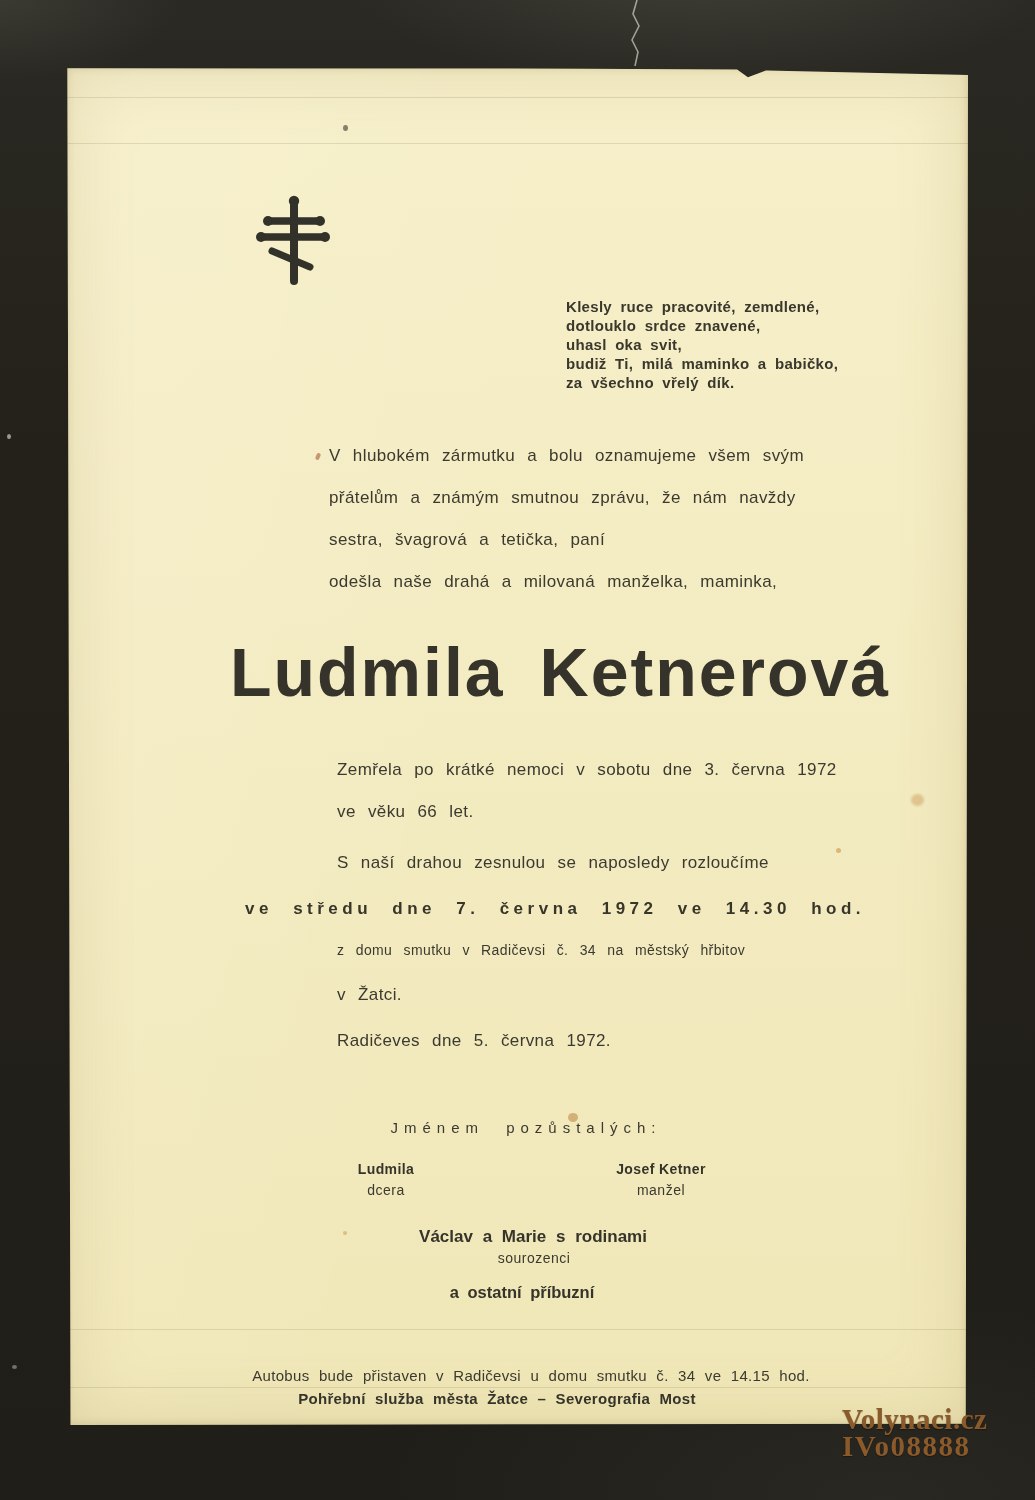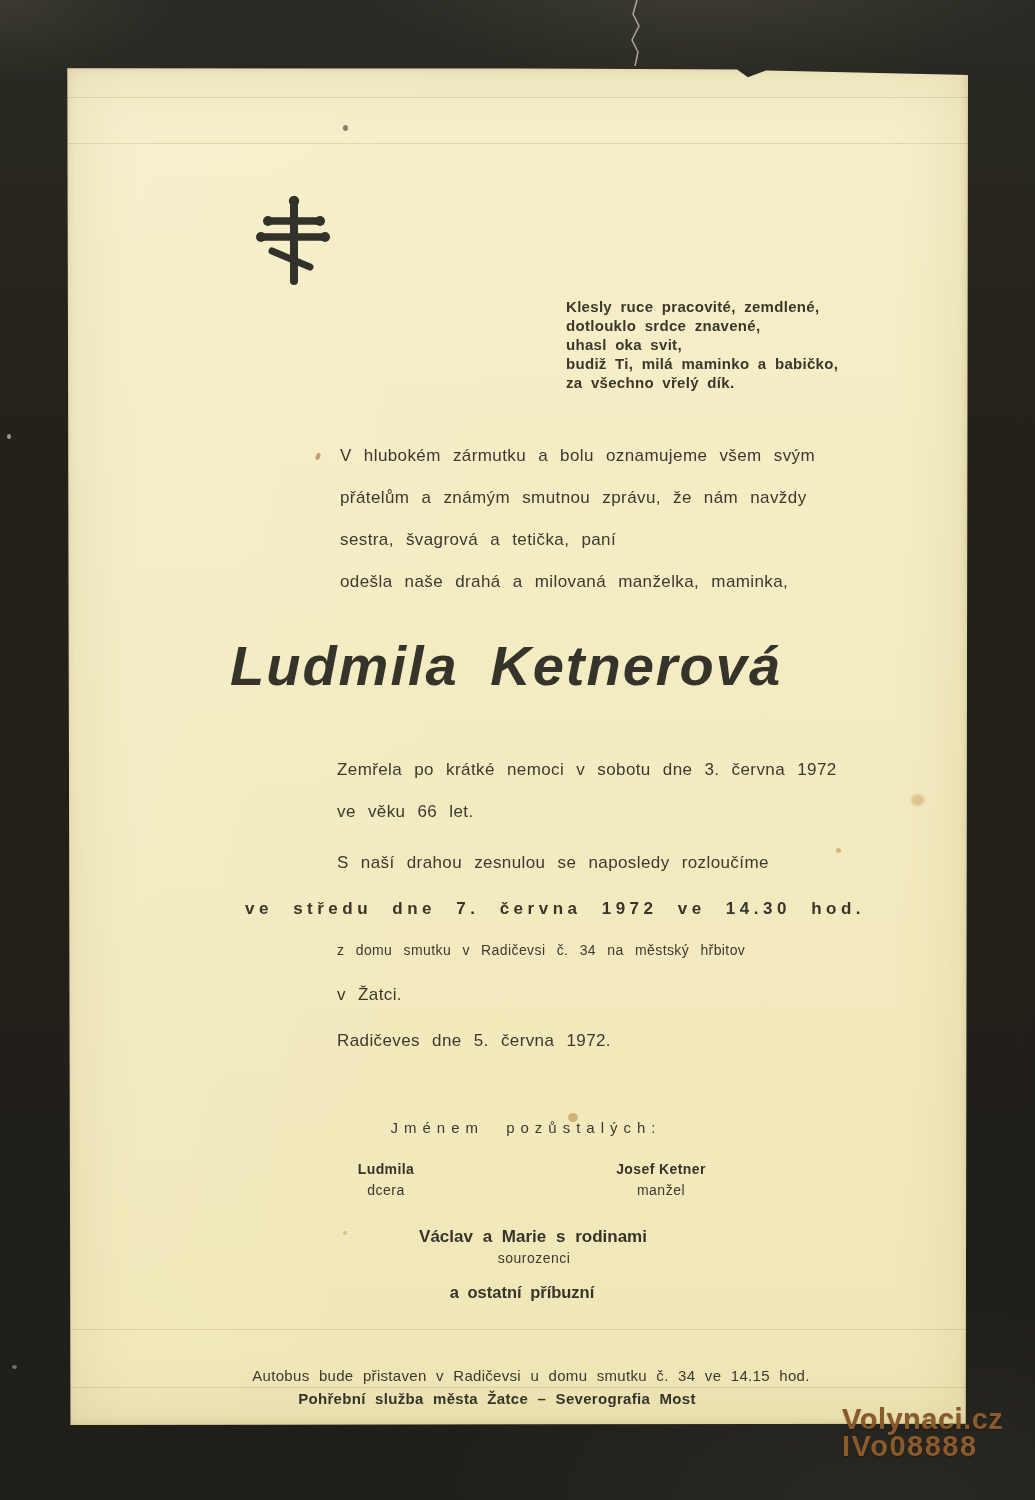--- a/index.html
+++ b/index.html
@@ -23,23 +23,23 @@
     color:#3c3a2f;
   }
   .crease{position:absolute;left:0;right:0;height:1px;background:rgba(110,95,45,.16);}
   .speck{position:absolute;border-radius:50%;}
   .block{position:absolute;white-space:nowrap;}
   .centered{left:0;right:0;text-align:center;}
   .lines span{display:block;}
   
   .epigraph{left:456px;top:230px;font-size:15px;line-height:19px;font-weight:700;
     letter-spacing:.3px;word-spacing:4px;color:#3a382d;margin-left:44px;}
-  .announce{left:274px;top:368px;font-size:17px;line-height:42px;word-spacing:7px;letter-spacing:.4px;}
-  .deceased-name{left:164px;top:566px;font-size:56px;font-weight:700;letter-spacing:2px;
-    word-spacing:14px;color:#35332a;font-style:italic;}
+  .announce{left:263px;top:368px;font-size:17px;line-height:42px;word-spacing:7px;letter-spacing:.4px;}
+  .deceased-name{left:164px;top:566px;font-size:68px;font-weight:700;letter-spacing:2px;
+    word-spacing:14px;color:#35332a;}
   .death{left:271px;top:682px;font-size:17px;line-height:42px;word-spacing:7px;letter-spacing:.4px;}
   .fw1{left:271px;top:786px;font-size:17px;word-spacing:7px;letter-spacing:.4px;}
   .fw-highlight{left:179px;top:832px;font-size:17px;font-weight:700;letter-spacing:4.5px;word-spacing:11px;color:#383629;}
   .fw3{left:271px;top:875px;font-size:14px;word-spacing:7px;letter-spacing:.4px;}
   .fw4{left:271px;top:918px;font-size:17px;word-spacing:7px;letter-spacing:.4px;text-align:center;}
   .dateline{left:271px;top:964px;font-size:17px;word-spacing:7px;letter-spacing:.4px;}
   .jmenem{top:1052px;font-size:15px;letter-spacing:6px;word-spacing:12px;transform:translateX(9px);}
   .sig-col{position:absolute;top:1094px;width:220px;text-align:center;}
   .sig-col .sig-name{font-size:14px;font-weight:700;letter-spacing:.4px;color:#36342a;}
   .sig-col .sig-rel{font-size:14px;margin-top:5px;letter-spacing:.5px;}
@@ -51,21 +51,21 @@
   .autobus{top:1300px;font-size:15px;word-spacing:5px;letter-spacing:.3px;transform:translateX(14px);}
   .footer-line{top:1323px;font-size:15px;font-weight:700;word-spacing:5px;letter-spacing:.3px;transform:translateX(-20px);color:#36342a;}
   
   .cross{position:absolute;left:190px;top:128px;width:74px;height:92px;}
   
   .scratch{position:absolute;left:626px;top:0;width:22px;height:66px;}
   .bd-speck{position:absolute;border-radius:50%;background:rgba(222,218,202,.65);}
   
   .watermark{
     position:absolute;left:842px;top:1406px;
-    font-family:Liberation Sans, sans-serif;font-weight:700;
+    font-family:Liberation Serif, serif;font-weight:700;
     font-size:29px;line-height:27px;color:#8a5a2b;
     text-shadow:0 1px 1px rgba(0,0,0,.35);
     letter-spacing:0.5px;white-space:nowrap;
   }
   .watermark .wm2{letter-spacing:1.5px;}
 </style>
 </head>
 <body>
 
 <div class="scene">

